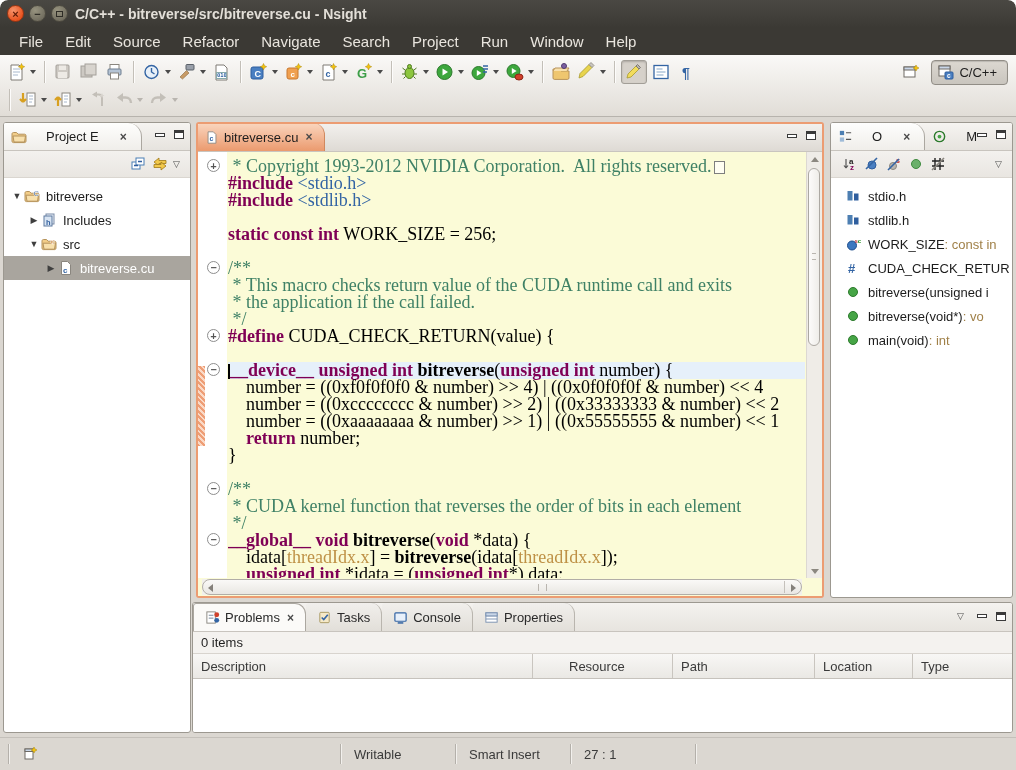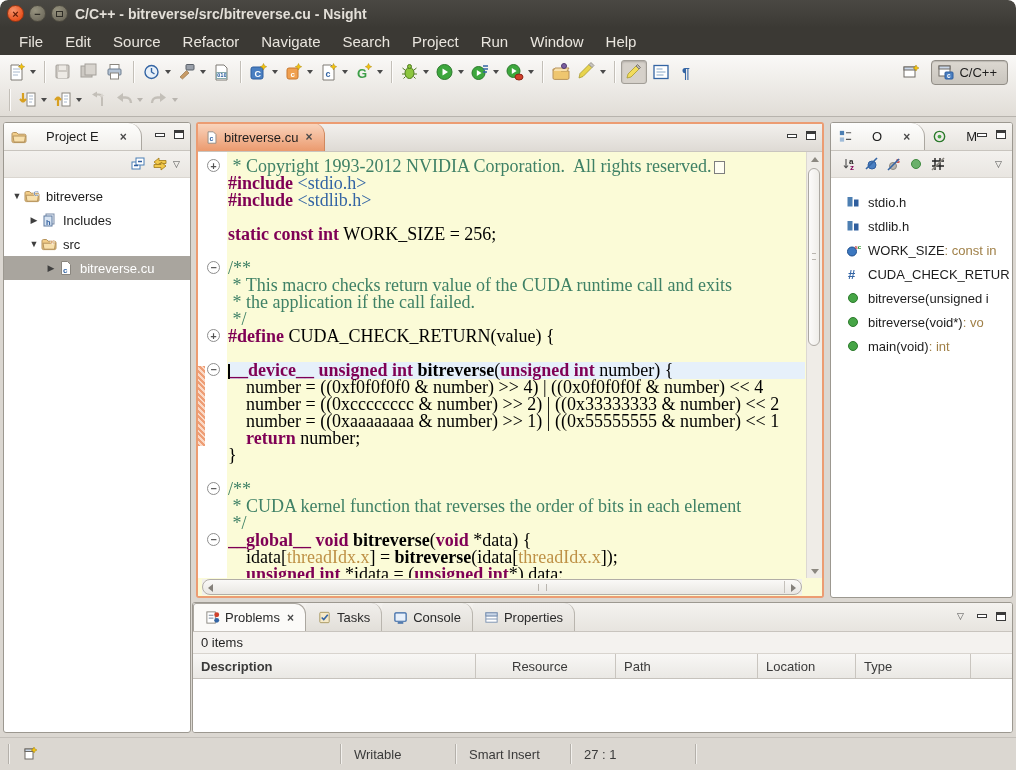--- a/index.html
+++ b/index.html
@@ -60,21 +60,21 @@
   .ptools .grow{flex:1;}
   .vmenu{font-size:9px;color:#4A4A4A;padding:0 2px;}
   .vicon{display:inline-flex;align-items:center;justify-content:center;width:22px;height:22px;}
 
   .tree{padding-top:6px;}
   .trow{display:flex;align-items:center;height:24px;font-size:13px;color:#1C1C1C;white-space:nowrap;}
   .trow .arr{width:14px;text-align:center;font-size:9px;color:#3F3F3F;flex:none;}
   .trow .ticon{margin-right:6px;flex:none;display:inline-flex;}
   .trow.sel{background:var(--selection_inactive);color:#FFF;}
 
-  .olist{padding-top:12px;}
+  .olist{padding-top:6px;}
   .orow{display:flex;align-items:center;height:24px;font-size:13px;color:#1C1C1C;
     padding-left:14px;white-space:nowrap;overflow:hidden;}
   .orow .ticon{margin-right:7px;flex:none;display:inline-flex;}
   .osuffix{color:var(--outline_suffix);}
 
   
   .editor-area{position:absolute;left:196px;top:122px;width:628px;height:476px;
     border:2px solid var(--accent_tab);border-radius:3px;background:#FFF;overflow:hidden;}
   .etabrow{position:relative;height:28px;background:linear-gradient(#F2F0ED,#DEDAD4);
     border-bottom:1px solid #C9C5BF;display:flex;align-items:flex-end;}
@@ -739,21 +739,21 @@
         <span>Properties</span>
       </div>
       <div class="pminmax" style="top:8px;">
         <span class="vmenu" style="margin-right:2px;">▽</span>
         <span class="ico-min"></span>
         <span class="ico-max"></span>
       </div>
     </div>
     <div class="itemsrow">0 items</div>
     <div class="pheadrow" id="pcols">
-        <div class="pcol" style="width: 283px; font-weight: bold;">Description</div>
+        <div class="pcol" style="width: 340px;">Description</div>
         <div class="pcol" style="width: 112px; margin-left: 28px;">Resource</div>
         <div class="pcol" style="width: 142px;">Path</div>
         <div class="pcol" style="width: 98px;">Location</div>
         <div class="pcol" style="width: 115px;">Type</div>
       </div>
     <div class="pbody"></div>
   </section>
 
   <footer class="statusbar">
     <span class="sb-sep" style="left:8px;"></span>

